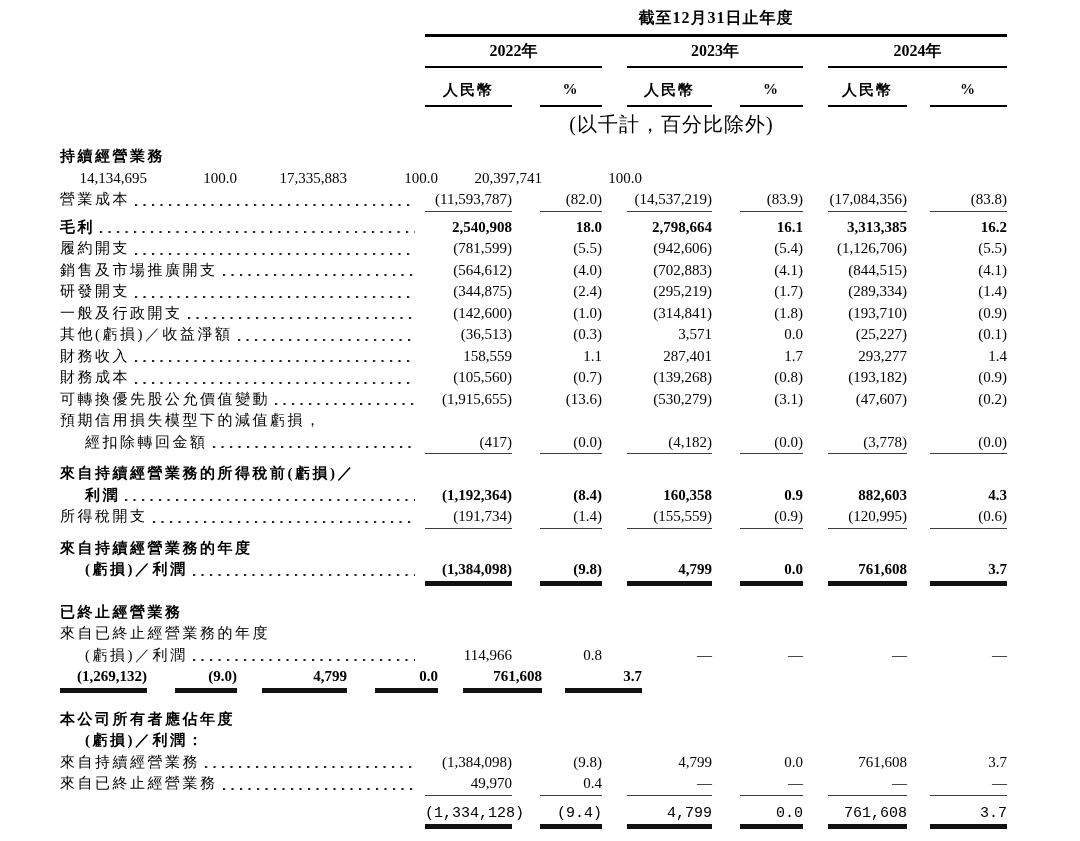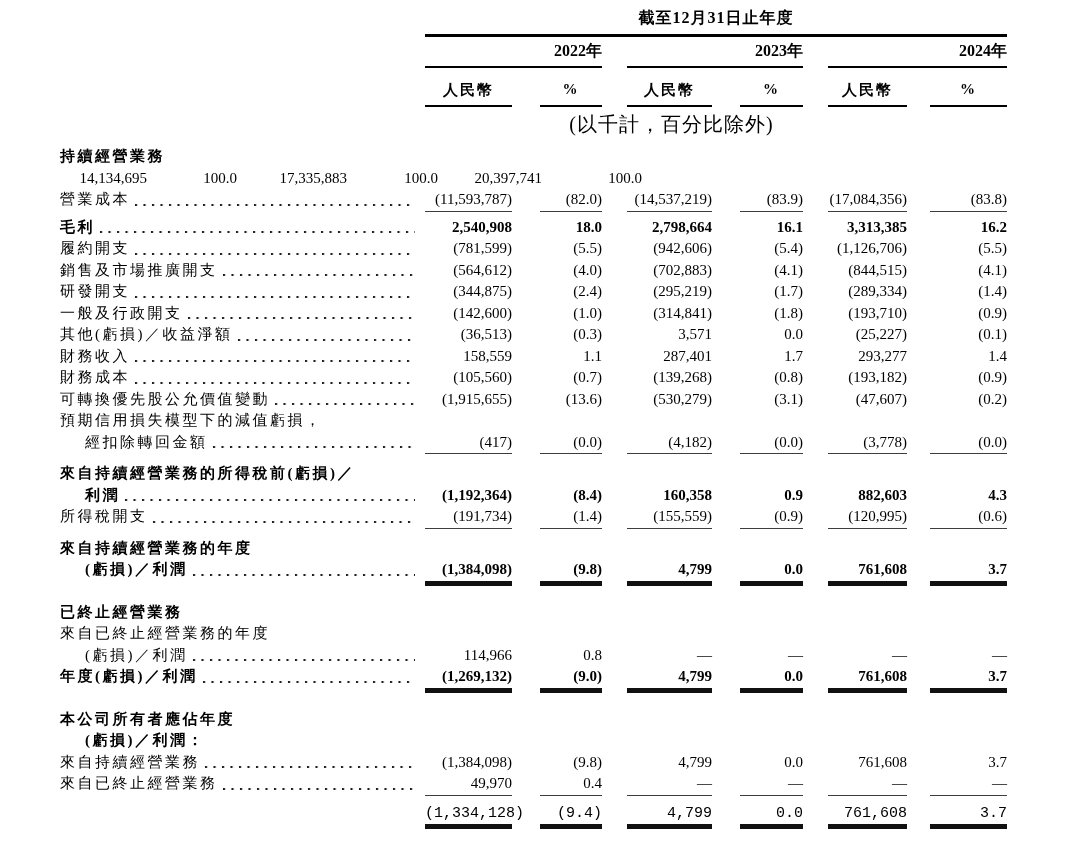--- a/index.html
+++ b/index.html
@@ -4,21 +4,21 @@
 <style>
   html,body { margin:0; padding:0; background:#ffffff; color:#000; }
   body { width:1080px; height:841px; font-family:"Liberation Serif","DejaVu Serif",serif; }
   .page { box-sizing:border-box; width:1080px; height:708px; padding:8px 0 0 60px; position:relative; }
 
   
   .num-area { margin-left:365px; width:582px; }
   .period-title { text-align:center; font-weight:bold; font-size:16px; letter-spacing:1px;
                   padding-bottom:5px; border-bottom:3px solid #000; }
   .years-row { display:flex; margin-top:1px; }
-  .year-group { font-weight:bold; font-size:16px; text-align:right;
+  .year-group { font-weight:bold; font-size:16px; text-align:center;
                 border-bottom:2.5px solid #000; padding:3px 0 4px; }
   .yg1 { width:177px; } .yg2 { width:176px; margin-left:25px; } .yg3 { width:179px; margin-left:25px; }
   .cols-row { display:flex; margin-top:1px; font-weight:bold; font-size:15px; }
   .hcell { border-bottom:2.5px solid #000; text-align:center; padding:12px 0 5px; letter-spacing:2px; }
   .hv1 { width:87px; } .hp1 { width:62px; margin-left:28px; }
   .hv2 { width:85px; margin-left:25px; } .hp2 { width:63px; margin-left:28px; }
   .hv3 { width:79px; margin-left:25px; } .hp3 { width:77px; margin-left:23px; }
   .unit-note { margin-left:115px; width:263px; text-align:center; font-weight:normal;
                font-size:20px; letter-spacing:1px; margin-top:4px; }
 
@@ -315,24 +315,20 @@
           <span class="dots"></span>
         </div>
         <div class="ncell cv1">114,966</div>
         <div class="ncell cp1">0.8</div>
         <div class="ncell cv2">—</div>
         <div class="ncell cp2">—</div>
         <div class="ncell cv3">—</div>
         <div class="ncell cp3">—</div>
       </div>
       <div class="trow b">
-        <div class="lblline">
-          <span class="lbl">年度(虧損)／利潤</span>
-          <span class="dots"></span>
-        </div>
         <div class="ncell cv1 rule-d">(1,269,132)</div>
         <div class="ncell cp1 rule-d">(9.0)</div>
         <div class="ncell cv2 rule-d">4,799</div>
         <div class="ncell cp2 rule-d">0.0</div>
         <div class="ncell cv3 rule-d">761,608</div>
         <div class="ncell cp3 rule-d">3.7</div>
       </div>
       <div class="trow b" style="margin-top: 14px;">
         <div class="lblline">
           <span class="lbl">本公司所有者應佔年度</span>

